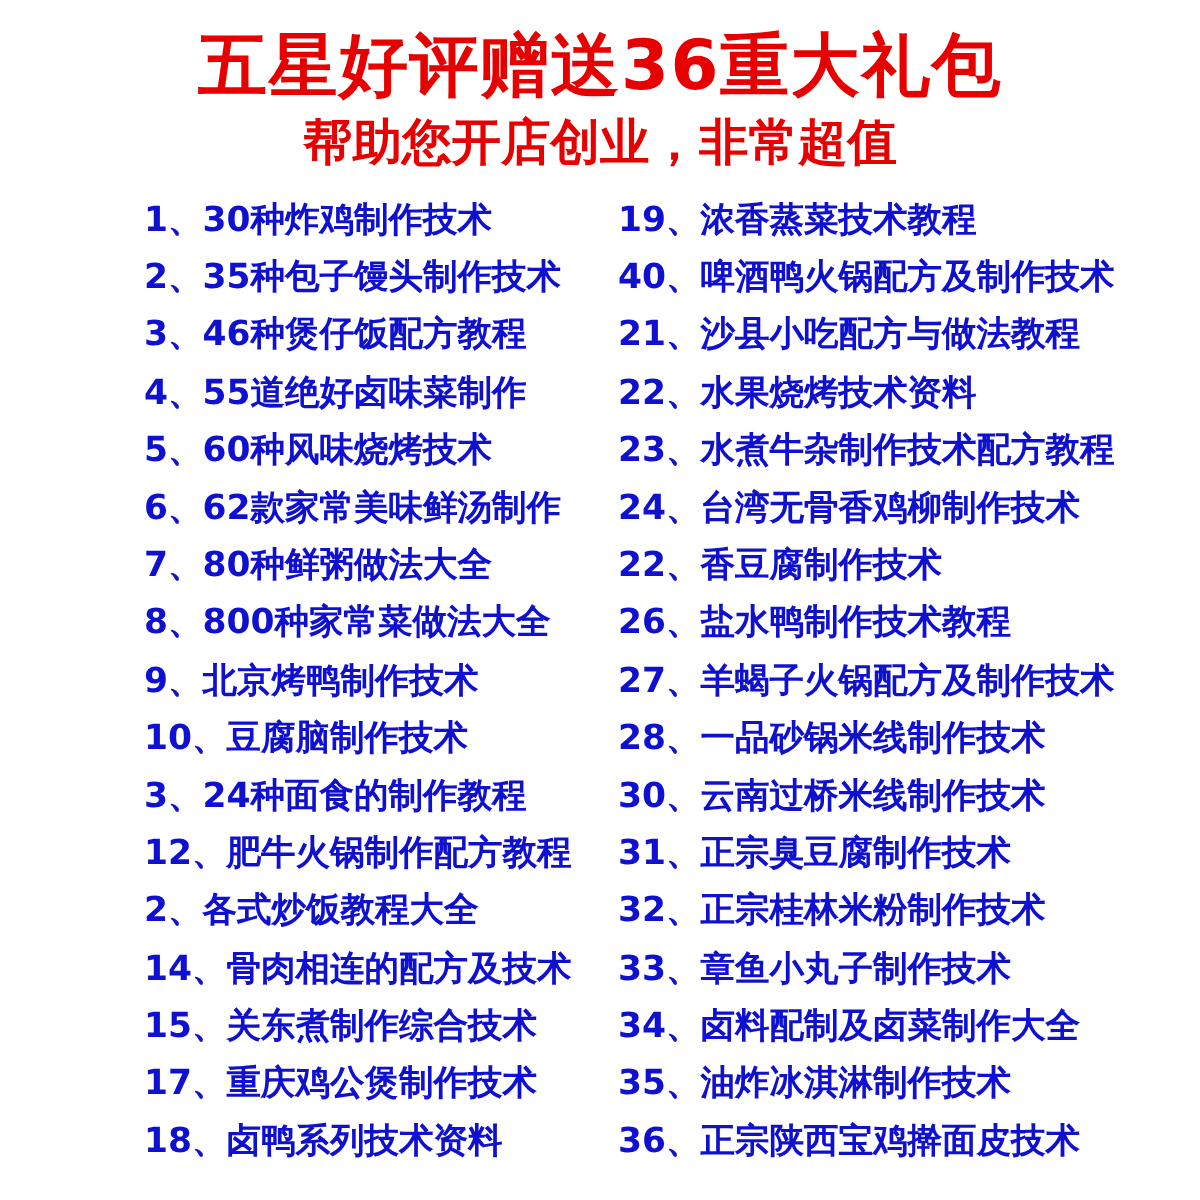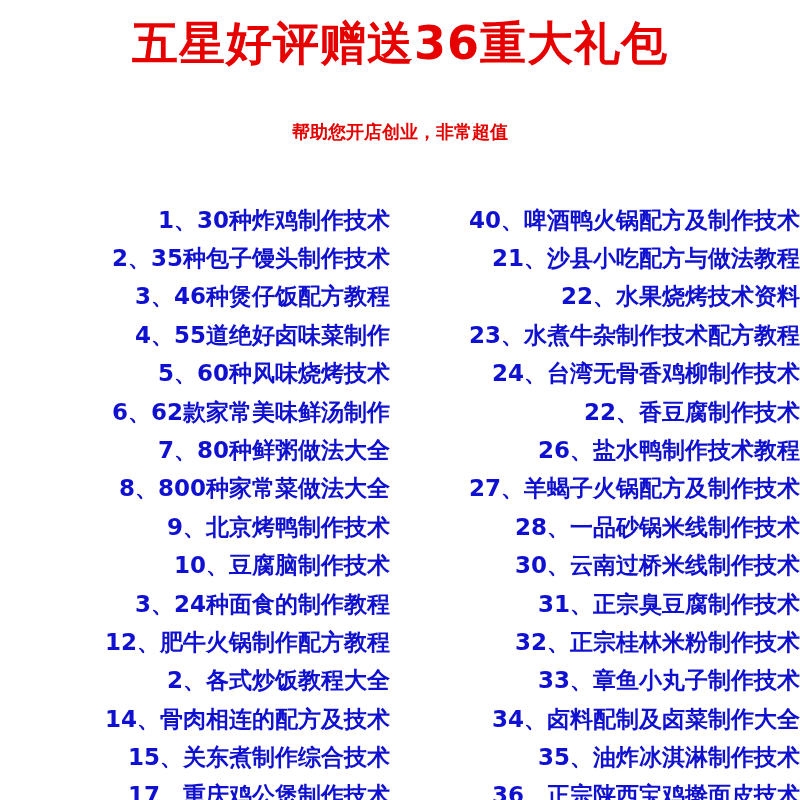--- a/index.html
+++ b/index.html
@@ -14,36 +14,35 @@
     overflow: hidden;
   }
   .poster {
     width: 800px;
     height: 800px;
     box-sizing: border-box;
     padding: 14px 0 0 0;
     display: flex;
     flex-direction: column;
     align-items: center;
-    gap: 47px;
   }
   .headline {
     color: #e60000;
     font-size: 46px;
     font-weight: bold;
     letter-spacing: 1px;
     line-height: 1.1;
     text-align: center;
     white-space: nowrap;
     margin: 0;
     padding: 4px 0 2px 0;
   }
   .subhead {
     color: #e60000;
-    font-size: 18px;
+    font-size: 33px;
     font-weight: bold;
     letter-spacing: 0px;
     text-align: center;
     white-space: nowrap;
     margin: 0;
     padding: 2px 0 6px 0;
   }
   .columns {
     width: 800px;
     flex: 1;
@@ -69,21 +68,20 @@
     box-sizing: border-box;
   }
   .item {
     color: #1010d0;
     font-size: 23px;
     font-weight: bold;
     line-height: 38.4px;
     height: 38.4px;
     white-space: nowrap;
     letter-spacing: 0px;
-    text-align: right;
   }
 </style>
 </head>
 <body>
 
 <div class="poster">
 
   <div class="headline">五星好评赠送36重大礼包</div>
 
   <div class="subhead">帮助您开店创业，非常超值</div>
@@ -104,20 +102,21 @@
       <div class="item">3、24种面食的制作教程</div>
       <div class="item">12、肥牛火锅制作配方教程</div>
       <div class="item">2、各式炒饭教程大全</div>
       <div class="item">14、骨肉相连的配方及技术</div>
       <div class="item">15、关东煮制作综合技术</div>
       <div class="item">17、重庆鸡公煲制作技术</div>
       <div class="item">18、卤鸭系列技术资料</div>
     </div>
 
     <div class="col col-right">
+      <div class="item">19、浓香蒸菜技术教程</div>
       <div class="item">40、啤酒鸭火锅配方及制作技术</div>
       <div class="item">21、沙县小吃配方与做法教程</div>
       <div class="item">22、水果烧烤技术资料</div>
       <div class="item">23、水煮牛杂制作技术配方教程</div>
       <div class="item">24、台湾无骨香鸡柳制作技术</div>
       <div class="item">22、香豆腐制作技术</div>
       <div class="item">26、盐水鸭制作技术教程</div>
       <div class="item">27、羊蝎子火锅配方及制作技术</div>
       <div class="item">28、一品砂锅米线制作技术</div>
       <div class="item">30、云南过桥米线制作技术</div>

